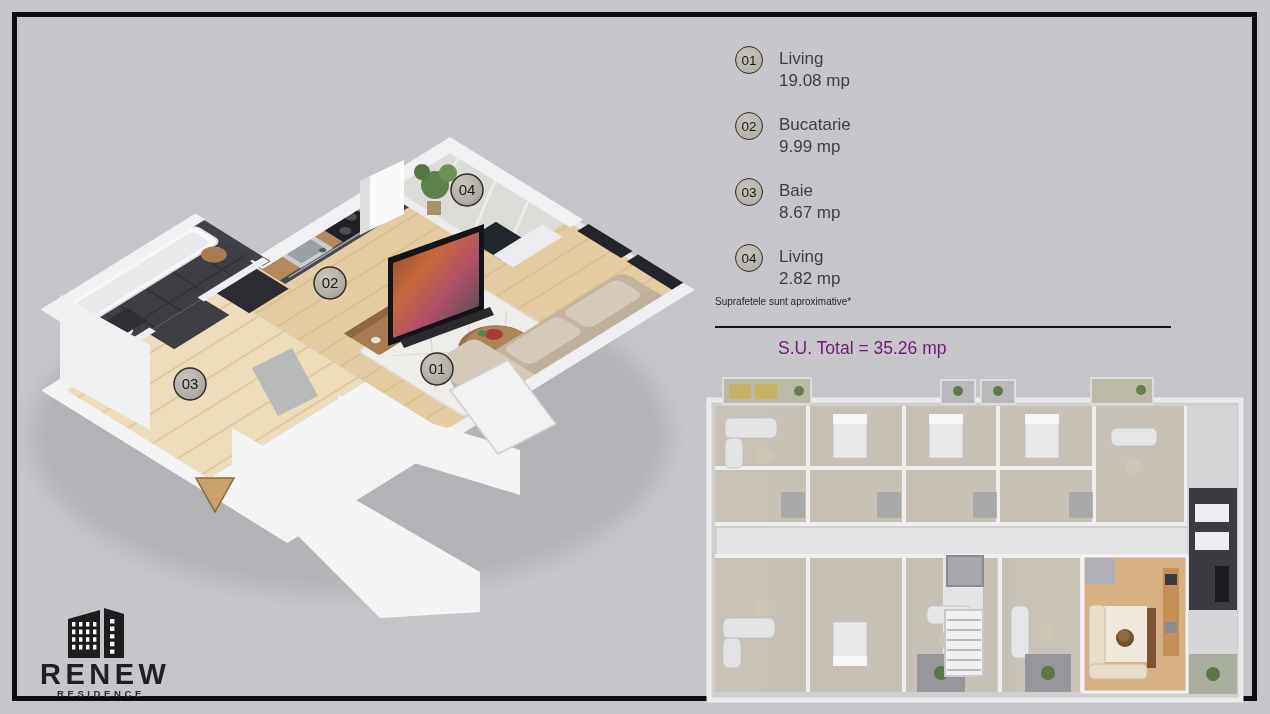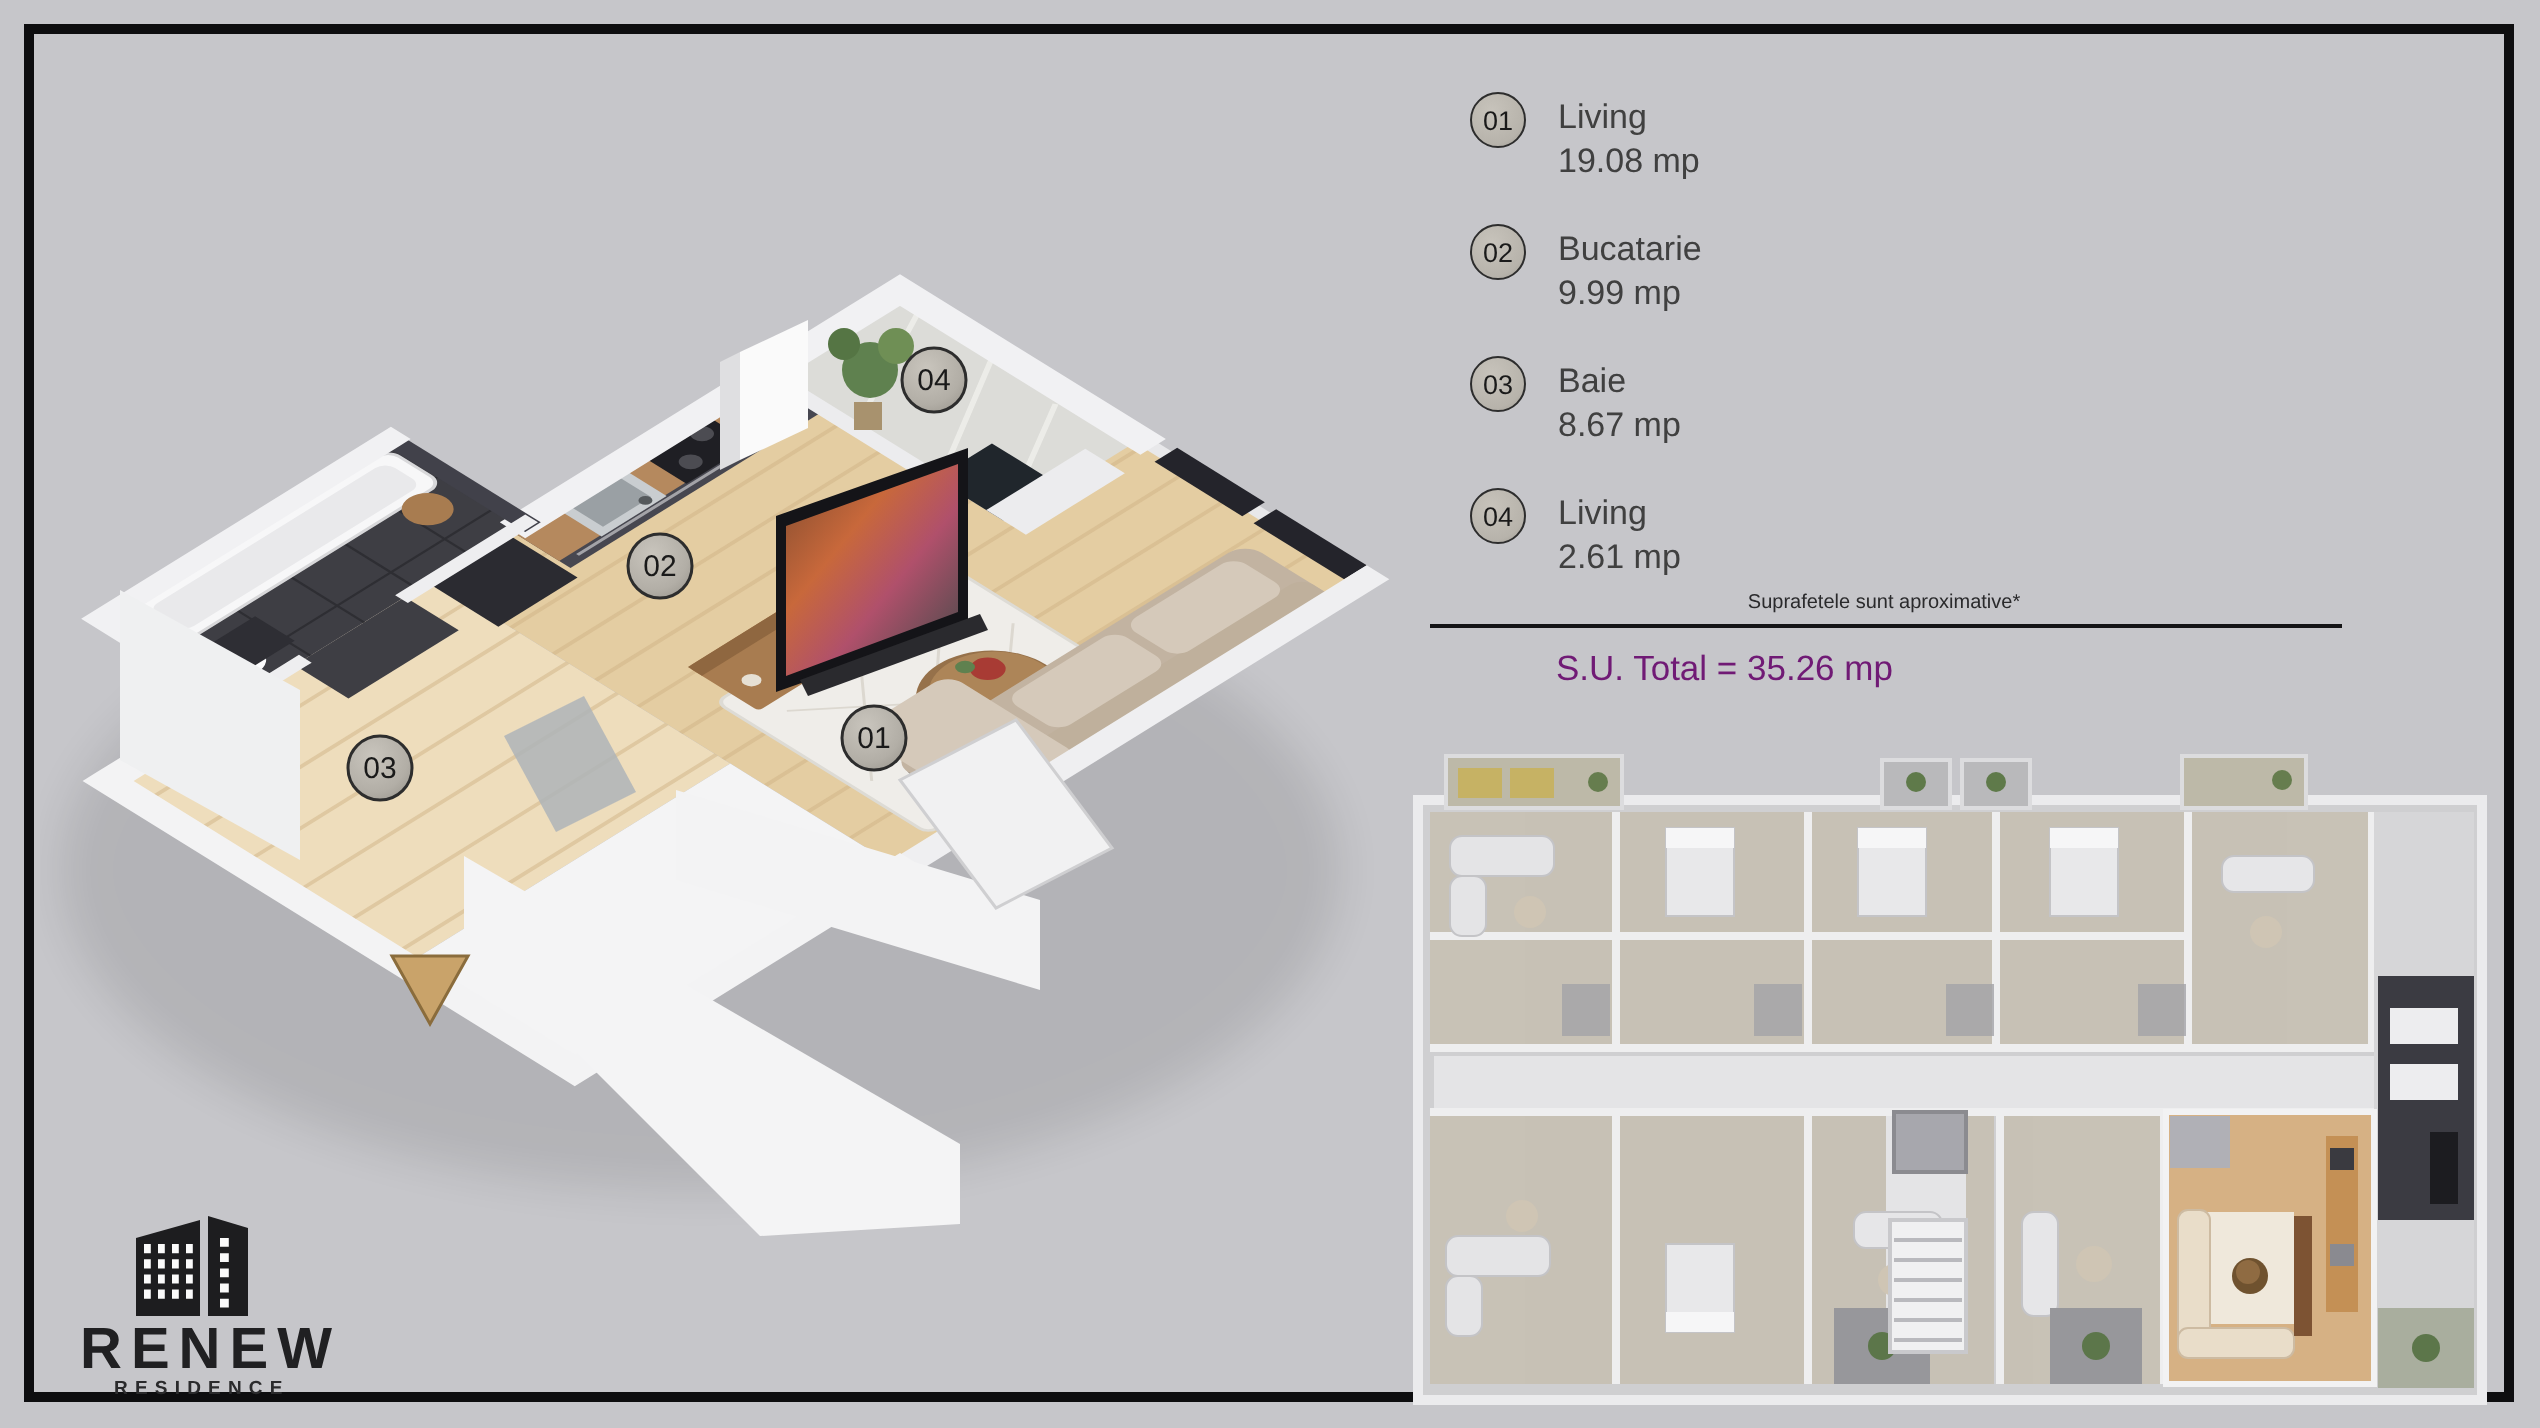--- a/index.html
+++ b/index.html
@@ -10,21 +10,21 @@
   svg{position:absolute;display:block;}
   
   #legend{position:absolute;left:715px;top:40px;width:456px;}
   .leg-row{display:flex;align-items:flex-start;height:44px;margin:8px 0 22px 20px;}
   .leg-badge{flex:0 0 auto;width:26px;height:26px;border-radius:50%;
              background:radial-gradient(circle at 38% 32%, #c7c3bb, var(--badge_fill,#b7b3ab) 70%, #9d9991);
              border:1.5px solid var(--badge_ring,#2d2d2d);
              display:flex;align-items:center;justify-content:center;
              font-size:13.5px;color:#1a1a1a;margin-top:-2px;}
   .leg-text{margin-left:16px;font-size:17px;line-height:22px;color:#404040;}
-  .leg-note{text-align:center;font-size:10px;color:#2a2a2c;margin:-16px 2px 5px 0;}
+  .leg-note{text-align:left;font-size:10px;color:#2a2a2c;margin:-16px 2px 19px 0;}
   .leg-rule{border:0;border-top:2.5px solid #141416;margin:0;}
   .leg-total{margin:10px 0 0 63px;font-size:17.5px;color:#701a75;}
   text{font-family:"Liberation Sans",sans-serif;}
 </style>
 </head>
 <body>
 
 <div id="page">
   <div id="frame"></div>
 
@@ -199,21 +199,21 @@
       <div class="leg-badge">03</div>
       <div class="leg-text">
         <div>Baie</div>
         <div>8.67 mp</div>
       </div>
     </div>
     <div class="leg-row">
       <div class="leg-badge">04</div>
       <div class="leg-text">
         <div>Living</div>
-        <div>2.61 mp</div>
+        <div>2.82 mp</div>
       </div>
     </div>
     <div class="leg-note">Suprafetele sunt aproximative*</div>
     <hr class="leg-rule">
     <div class="leg-total">S.U. Total = 35.26 mp</div>
   </div>
 
   <svg style="left:695px;top:370px" width="558" height="340" viewBox="0 0 558 340">
     <g>
       <rect x="14" y="30" width="532" height="300" fill="#cfcfd1" stroke="#ebebed" stroke-width="5"></rect>

